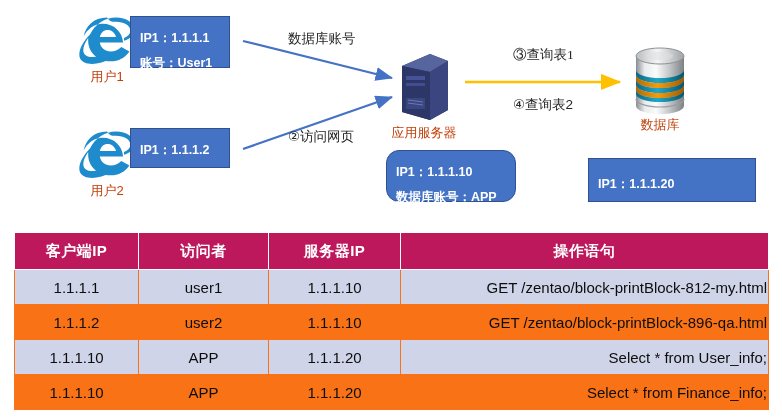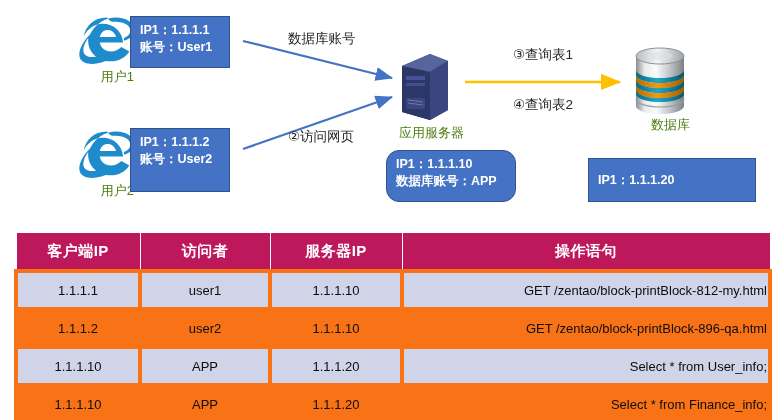--- a/index.html
+++ b/index.html
@@ -13,38 +13,38 @@
   #root{position:relative;width:782px;height:420px;}
 
   
   .diagram{position:absolute;left:0;top:0;width:782px;height:228px;}
 
   .node{position:absolute;}
 
   .ie-icon{position:absolute;width:58px;height:52px;}
   .node-label{
     position:absolute;
-    font-size:13px;color:#4d7c0f;
-    text-align:right;white-space:nowrap;
+    font-size:13px;color:#c2410c;
+    text-align:center;white-space:nowrap;
     font-family:"Liberation Sans","DejaVu Sans",sans-serif;
   }
 
   .infobox{
     position:absolute;
     background:#4472C4;
     border:1px solid #2F528F;
     color:#ffffff;
     font-size:12.5px;
     font-weight:bold;
     line-height:17px;
     padding:5px 9px;
     box-sizing:border-box;
     white-space:nowrap;
   }
-  .infobox .ln{display:block;}
+  .infobox .ln{display:block;margin-top:8px;}
 
   .arrow-label{
     position:absolute;
     font-size:13.5px;
     color:#262626;
     white-space:nowrap;
   }
 
   svg.lines{position:absolute;left:0;top:0;width:782px;height:228px;overflow:visible;}
 
@@ -61,23 +61,23 @@
     color:#ffffff;
     font-size:15px;
     font-weight:bold;
     height:34px;
     text-align:center;
     border:1px solid #ffffff;
     letter-spacing:.5px;
   }
   .tbl td{
     height:32px;
-    font-size:13px;
+    font-size:15px;
     color:#0d0d0d;
-    border:4px solid #f97316;
+    border:1px solid #f97316;
     font-family:"Liberation Sans","DejaVu Sans",sans-serif;
   }
   .tbl tr.odd td{background:#D0D4E8;}
   .tbl tr.even td{background:#f97316;}
   .c-ip,.c-user,.c-sip{text-align:center;}
   .c-stmt{text-align:right;padding-left:12px;}
 </style>
 </head>
 <body>
 
@@ -126,28 +126,28 @@
                  C25 40 30 44 36 44 C41 44 45 42 48 39 L57 44 C52 51 45 55 36 55
                  C22 55 11 45 11 32 C11 31 11 30 11 29
                  C6 36 4 43 7 47 C11 52 22 51 33 46 L37 52
                  C22 60 6 60 2 52 C-1 45 4 34 13 25 C19 13 30 6 42 6
                  C54 6 62 12 62 20 C62 26 58 30 51 32 C51 31 51 30 51 29
                  C56 27 58 24 58 21 C58 15 51 11 42 11 C39 11 35 11 32 6 Z" fill="#1E8BCD"></path>
         <path d="M24 28 L42 28 C41 23 37 20 33 20 C28 20 25 23 24 28 Z" fill="#ffffff"></path>
       </svg>
       <div class="node-label" style="left:2px;top:56px;width:54px;">用户2</div>
     </div>
-    <div class="infobox" style="left:130px;top:128px;width:100px;height:64px;">
+    <div class="infobox" style="left:130px;top:128px;width:100px;height:40px;">
       <span class="ln">IP1：1.1.1.2</span>
       <span class="ln">账号：User2</span>
     </div>
 
     <div class="arrow-label" style="left:288px;top:30px;">数据库账号</div>
     <div class="arrow-label" style="left:288px;top:128px;">②访问网页</div>
-    <div class="arrow-label" style="left:513px;top:46px;">③查询表1</div>
+    <div class="arrow-label" style="left:513px;top:46px;font-family:Liberation Serif, serif;">③查询表1</div>
     <div class="arrow-label" style="left:513px;top:96px;">④查询表2</div>
 
     <div class="node" style="left:396px;top:52px;">
       <svg width="56" height="70" viewBox="0 0 56 70">
         <polygon points="6,14 34,2 52,9 52,58 34,68 6,60" fill="#2F3C73"></polygon>
         <polygon points="6,14 34,2 52,9 34,20" fill="#57659E"></polygon>
         <polygon points="34,20 52,9 52,58 34,68" fill="#3B4680"></polygon>
         <polygon points="6,14 34,20 34,68 6,60" fill="#2C3768"></polygon>
         <rect x="10" y="24" width="19" height="4" fill="#4A57A0" opacity=".85"></rect>
         <rect x="10" y="31" width="19" height="3" fill="#4A57A0" opacity=".7"></rect>

